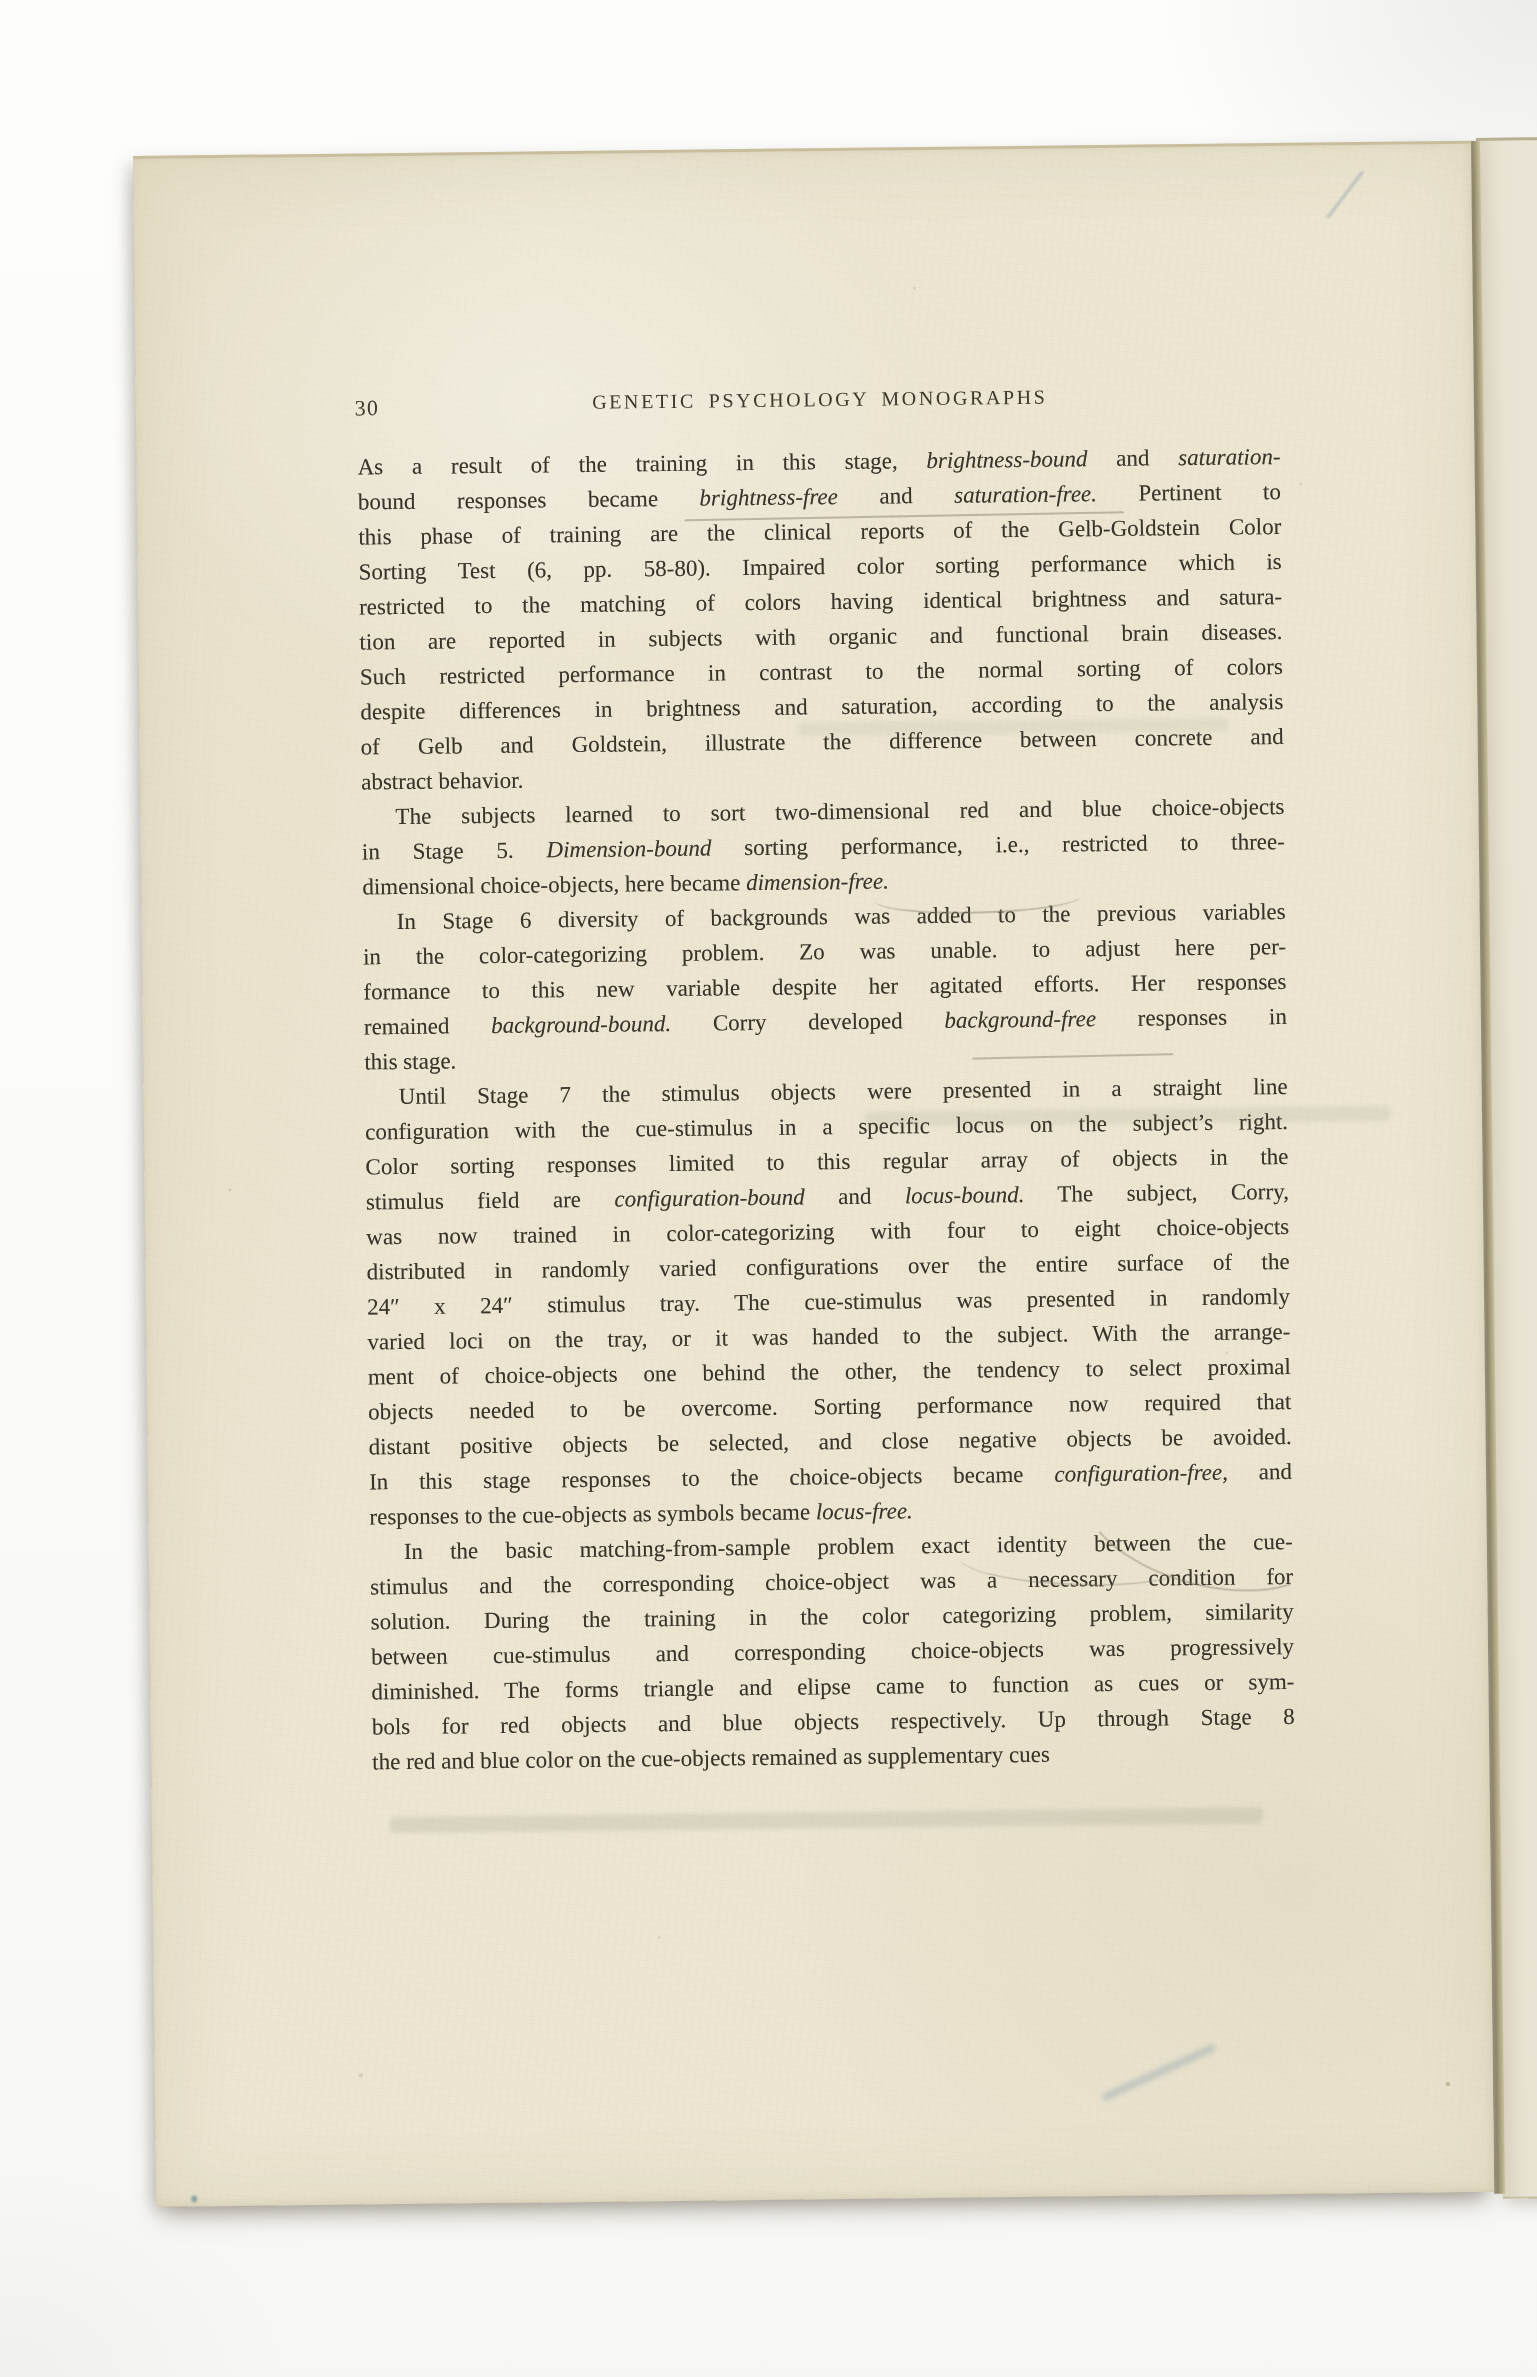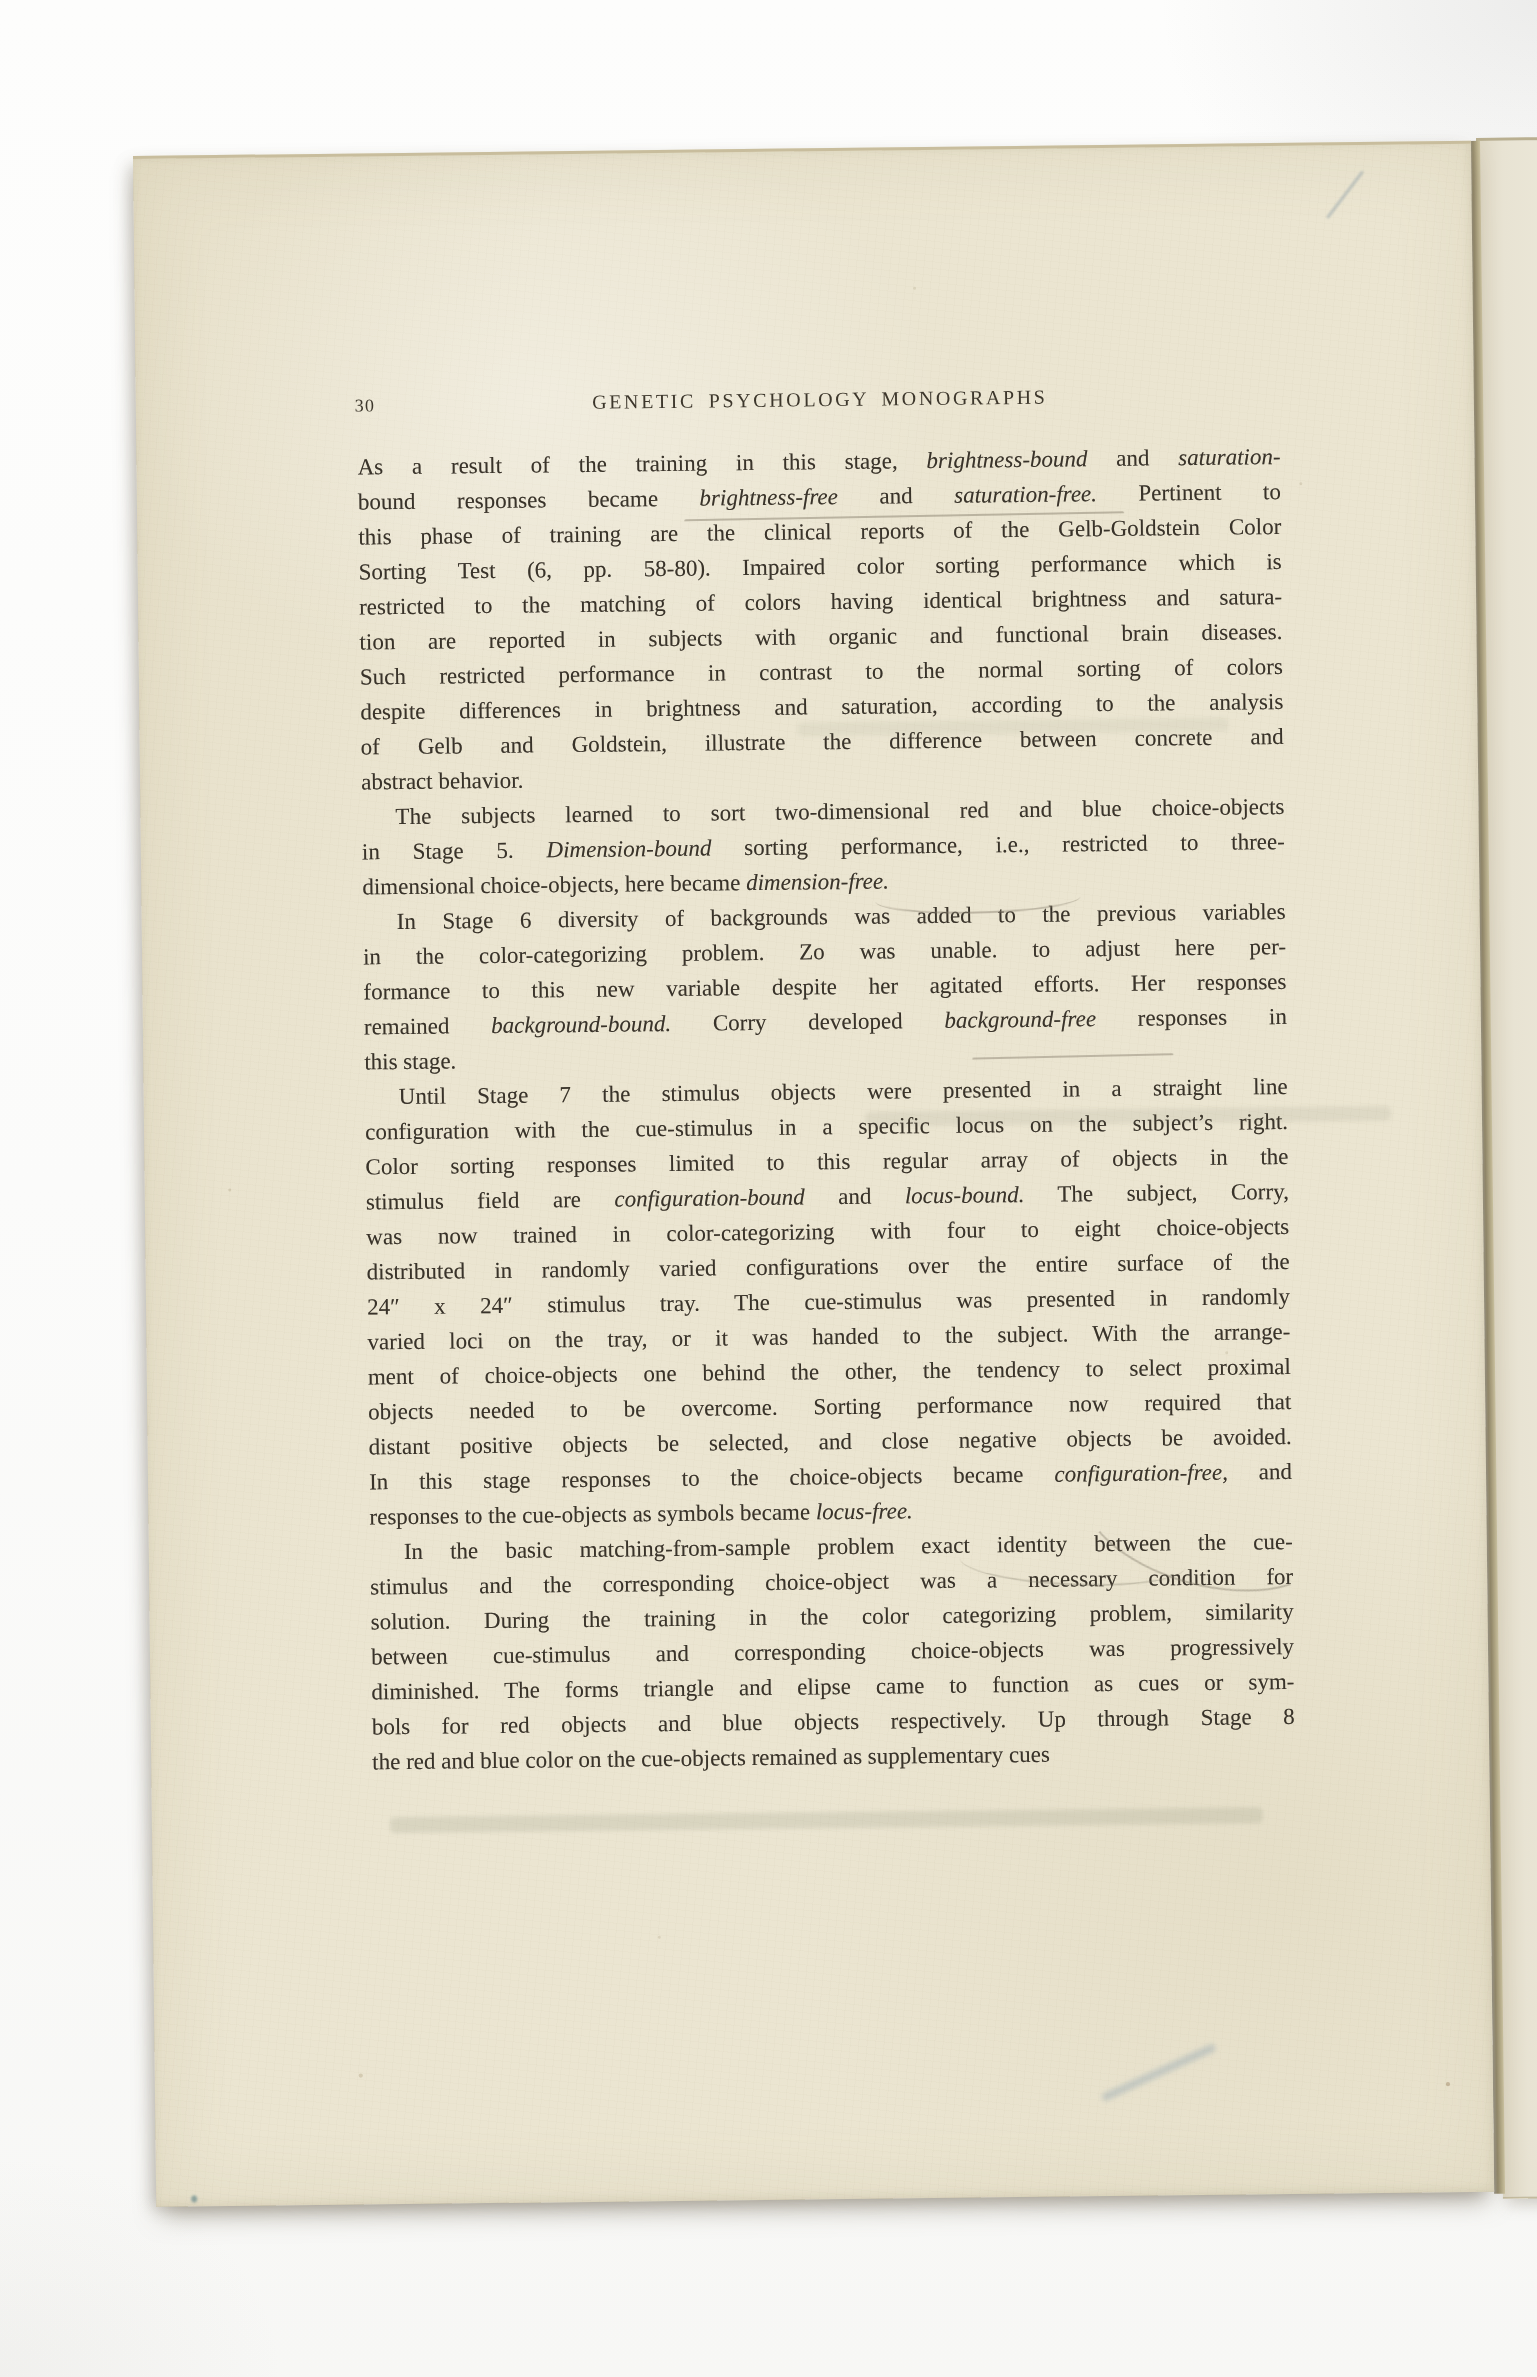--- a/index.html
+++ b/index.html
@@ -39,21 +39,21 @@
       repeating-linear-gradient(96deg, rgba(0,0,0,0) 0 7.4px, rgba(140,128,96,0.028) 7.4px 8.4px);
     border-top:3.7px solid #c8bd9d;
     box-shadow:
       0 13.7px 26px -6.3px rgba(105,96,76,0.50),
       -7.4px 5.3px 14.7px -3.2px rgba(110,104,90,0.28),
       inset 0 0 74px rgba(170,155,110,0.16),
       inset -1.6px -2.1px 9.5px rgba(150,138,104,0.18);
   }
   .page-inner{position:absolute;inset:0;}
   .header-row{position:absolute;left:221px;top:237px;width:926px;height:32px;color:#3d372c;}
-  .pagenum{position:absolute;left:-2.1px;top:2.1px;font-size:18px;letter-spacing:1.1px;}
+  .pagenum{position:absolute;left:-2.1px;top:2.1px;font-size:22px;letter-spacing:1.1px;}
   .running-head{display:block;text-align:center;font-size:20px;letter-spacing:2.6px;word-spacing:5.3px;color:#3d372c;}
   .body-text{
     position:absolute;left:221px;top:293px;width:923px;
     font-size:23px;line-height:35px;color:#39332a;
     text-shadow:0 0 0.5px rgba(57,51,42,0.35);
   }
   .para{margin:0;padding:0;}
   .bline{height:35px;overflow:visible;text-align:justify;text-align-last:justify;}
   .bline.last{text-align-last:left;}
   .bline.first{text-indent:34px;}

